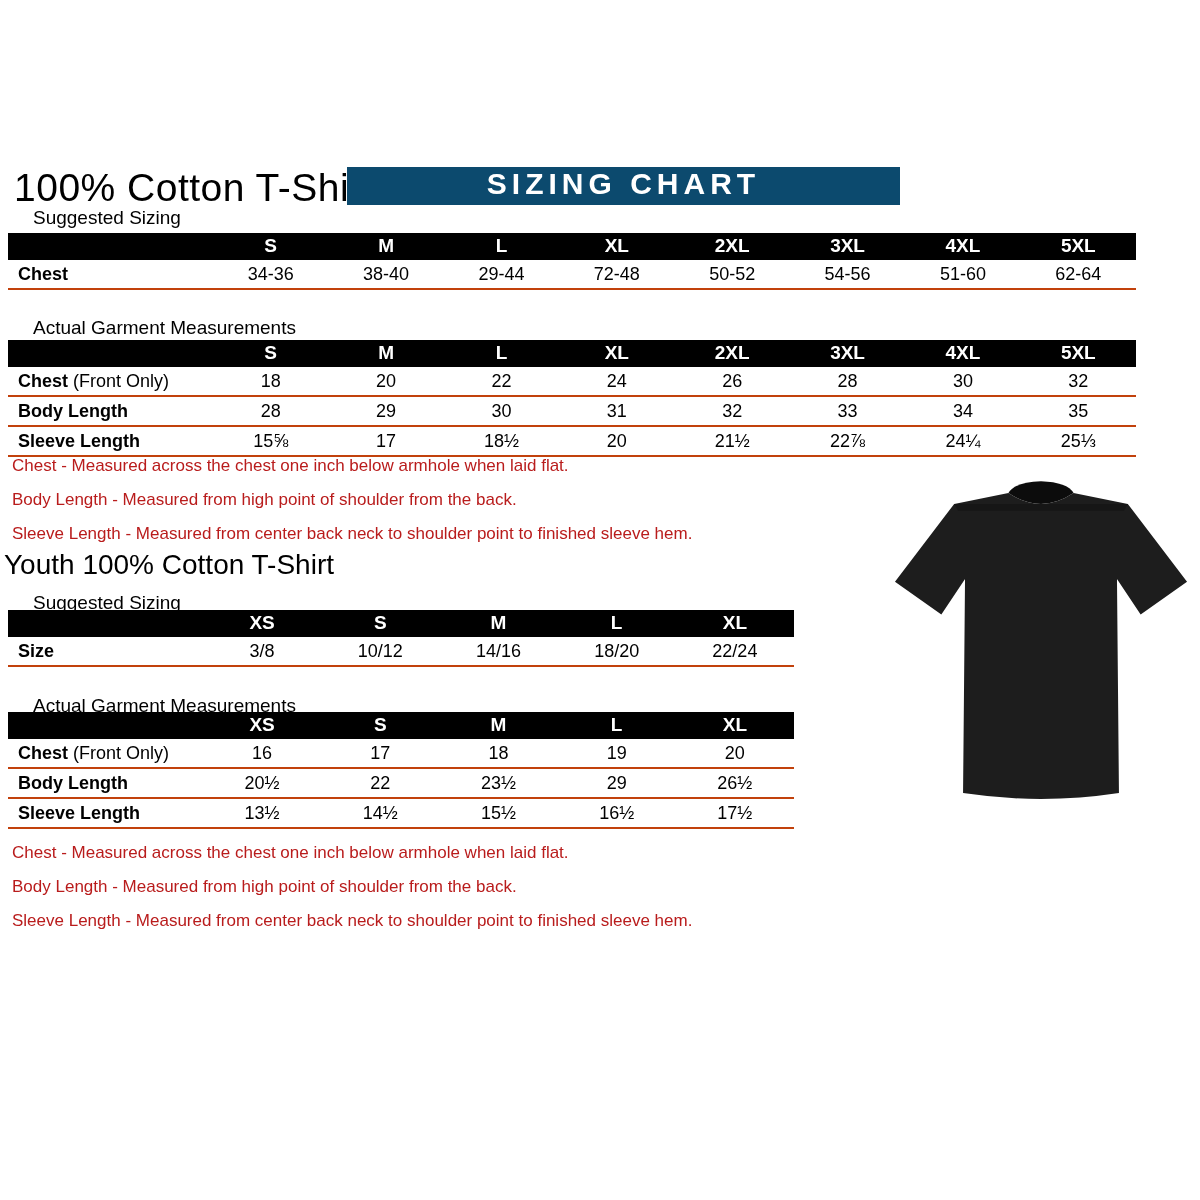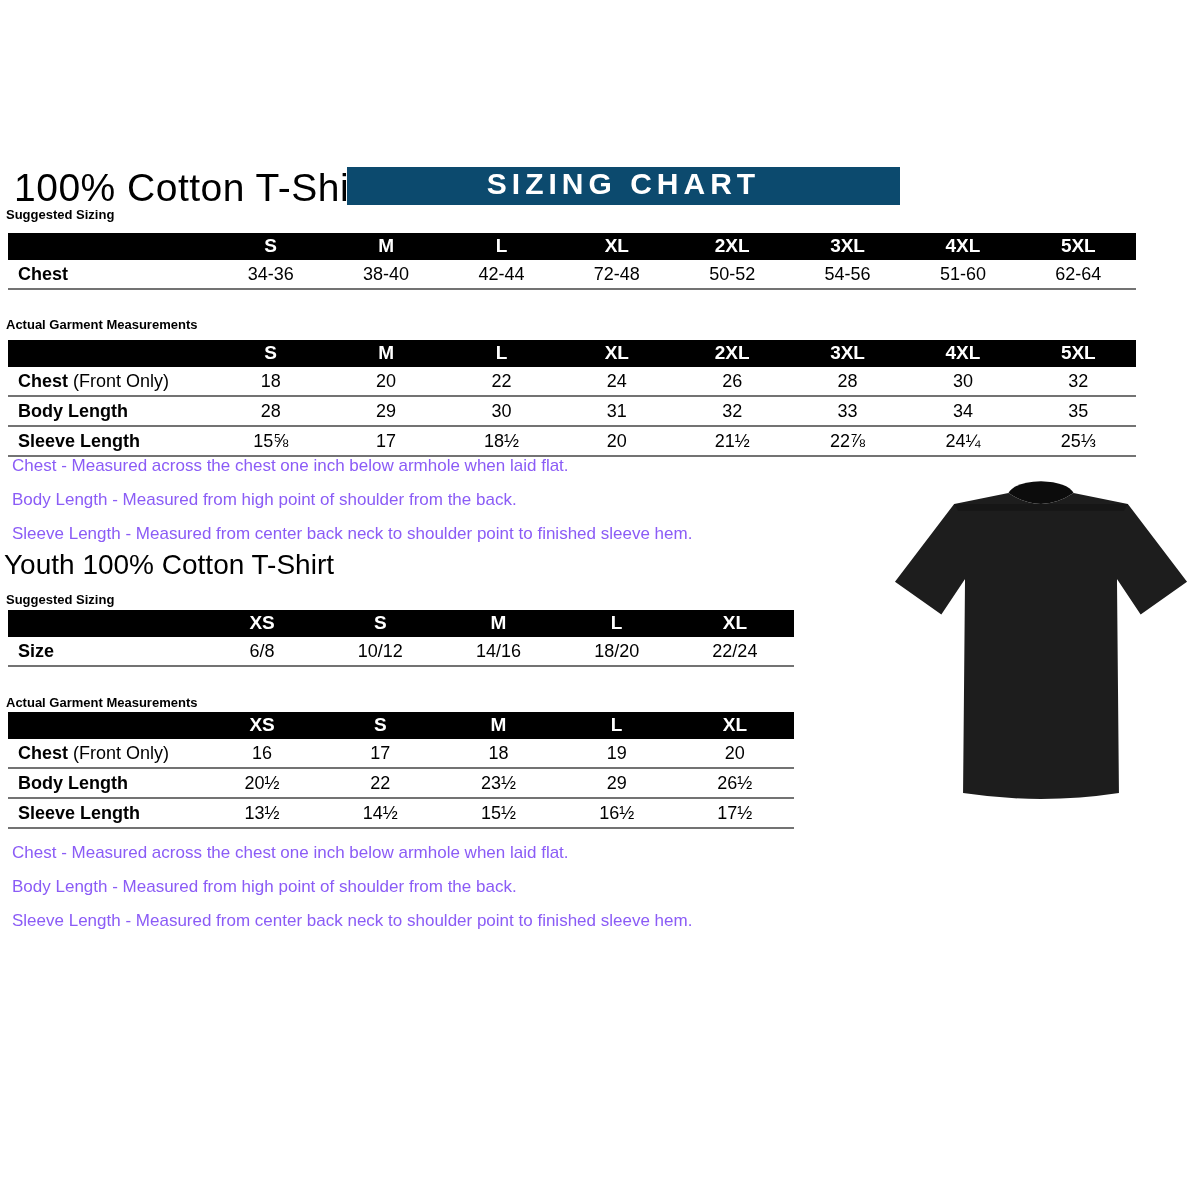--- a/index.html
+++ b/index.html
@@ -30,22 +30,23 @@
     background: #0c4a6e;
     color: #fff;
     display: flex;
     align-items: flex-start;
     justify-content: center;
     font-size: 30px;
     font-weight: 700;
     letter-spacing: 5px;
   }
   .section-label {
-    font-size: 13px;
-    font-weight: 700;
+    font-size: 19px;
+    font-weight: 400;
+    margin-left: 27px;
   }
   .lbl-sug-1 { top: 207px; left: 6px; }
   .lbl-act-1 { top: 317px; left: 6px; }
   .lbl-sug-2 { top: 592px; left: 6px; }
   .lbl-act-2 { top: 695px; left: 6px; }
 
   .youth-title {
     top: 549px; left: 4px;
     font-size: 28px;
     font-weight: 400;
@@ -67,38 +68,38 @@
     color: #fff;
     font-size: 19px;
     font-weight: 700;
     text-align: center;
     padding: 2px 0 3px 0;
   }
   .size-table td {
     font-size: 18px;
     text-align: center;
     padding: 4px 0 3px 0;
-    border-bottom: 2px solid #737373;
+    border-bottom: 2px solid #c2410c;
   }
   .size-table th.label-col { text-align: left; }
   .size-table td.label-col {
     text-align: left;
     padding-left: 10px;
     font-size: 18px;
   }
   .adult .label-col { width: 205px; }
   .youth .label-col { width: 195px; }
 
   .notes { }
   .notes-adult { top: 456px; left: 12px; }
   .notes-youth { top: 843px; left: 12px; }
   .note-line {
     font-size: 17px;
     margin-bottom: 14px;
-    color: #8b5cf6;
+    color: #b91c1c;
   }
 
   .tshirt-wrap {
     top: 472px; left: 893px;
     width: 296px; height: 348px;
   }
   .tshirt-wrap svg { width: 100%; height: 100%; }
 </style>
 </head>
 <body>
@@ -126,21 +127,21 @@
             <th>3XL</th>
             <th>4XL</th>
             <th>5XL</th>
           </tr>
         </thead>
         <tbody>
           <tr>
             <td class="label-col"><b>Chest</b></td>
             <td>34-36</td>
             <td>38-40</td>
-            <td>42-44</td>
+            <td>29-44</td>
             <td>72-48</td>
             <td>50-52</td>
             <td>54-56</td>
             <td>51-60</td>
             <td>62-64</td>
           </tr>
         </tbody>
       </table>
     </div>
 
@@ -217,21 +218,21 @@
             <th>XS</th>
             <th>S</th>
             <th>M</th>
             <th>L</th>
             <th>XL</th>
           </tr>
         </thead>
         <tbody>
           <tr>
             <td class="label-col"><b>Size</b></td>
-            <td>6/8</td>
+            <td>3/8</td>
             <td>10/12</td>
             <td>14/16</td>
             <td>18/20</td>
             <td>22/24</td>
           </tr>
         </tbody>
       </table>
     </div>
 
   <div class="abs section-label lbl-act-2">Actual Garment Measurements</div>

